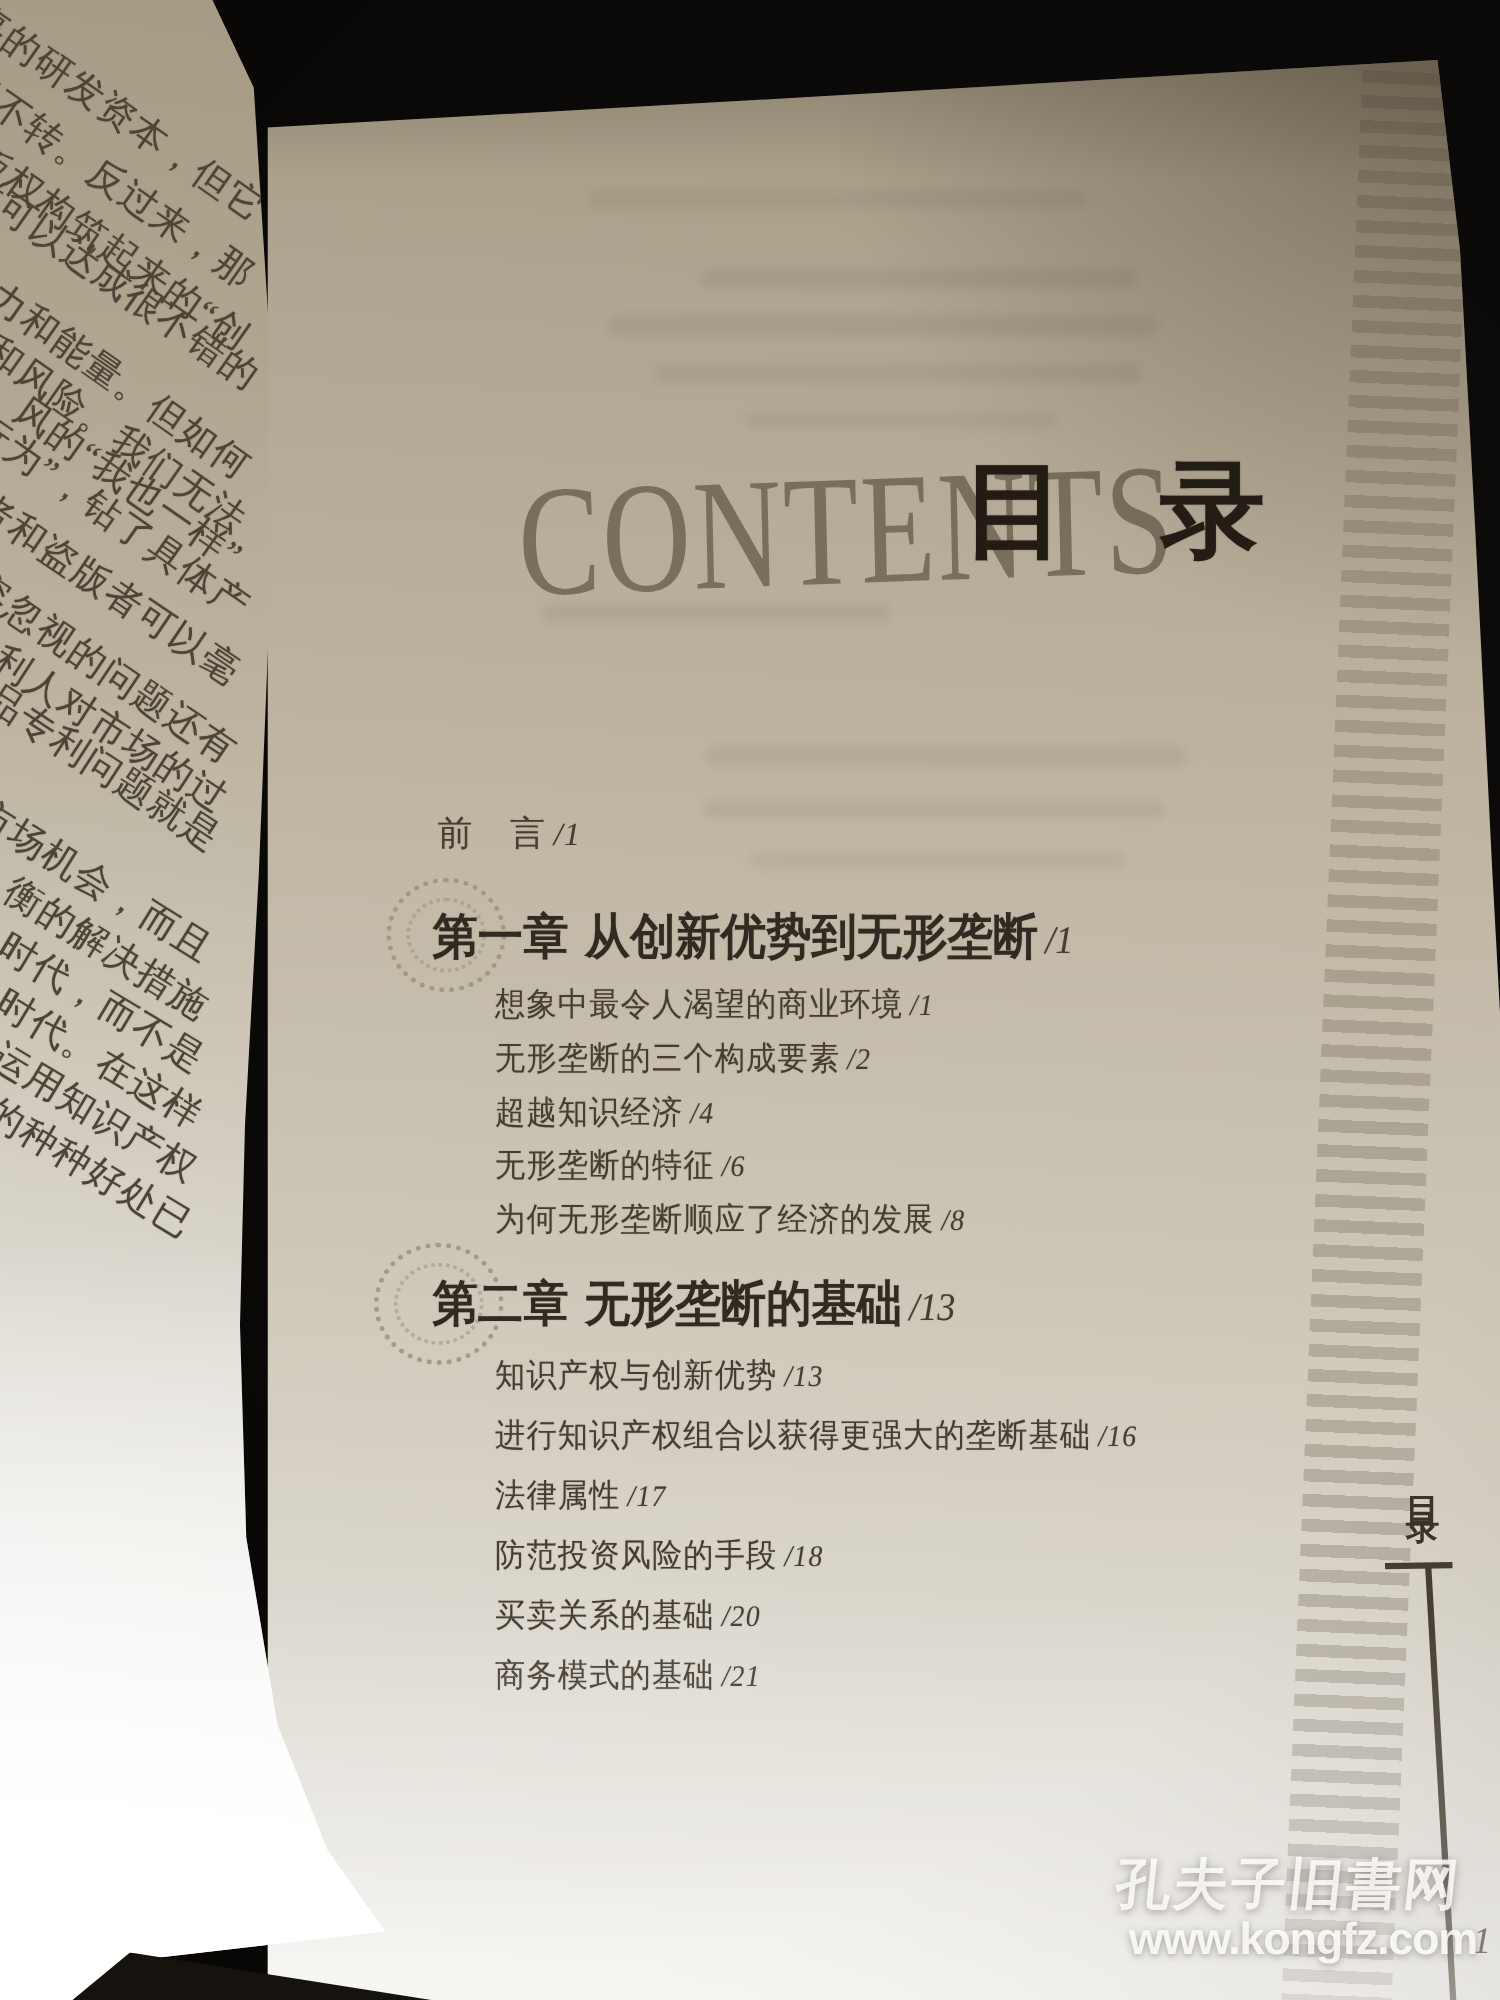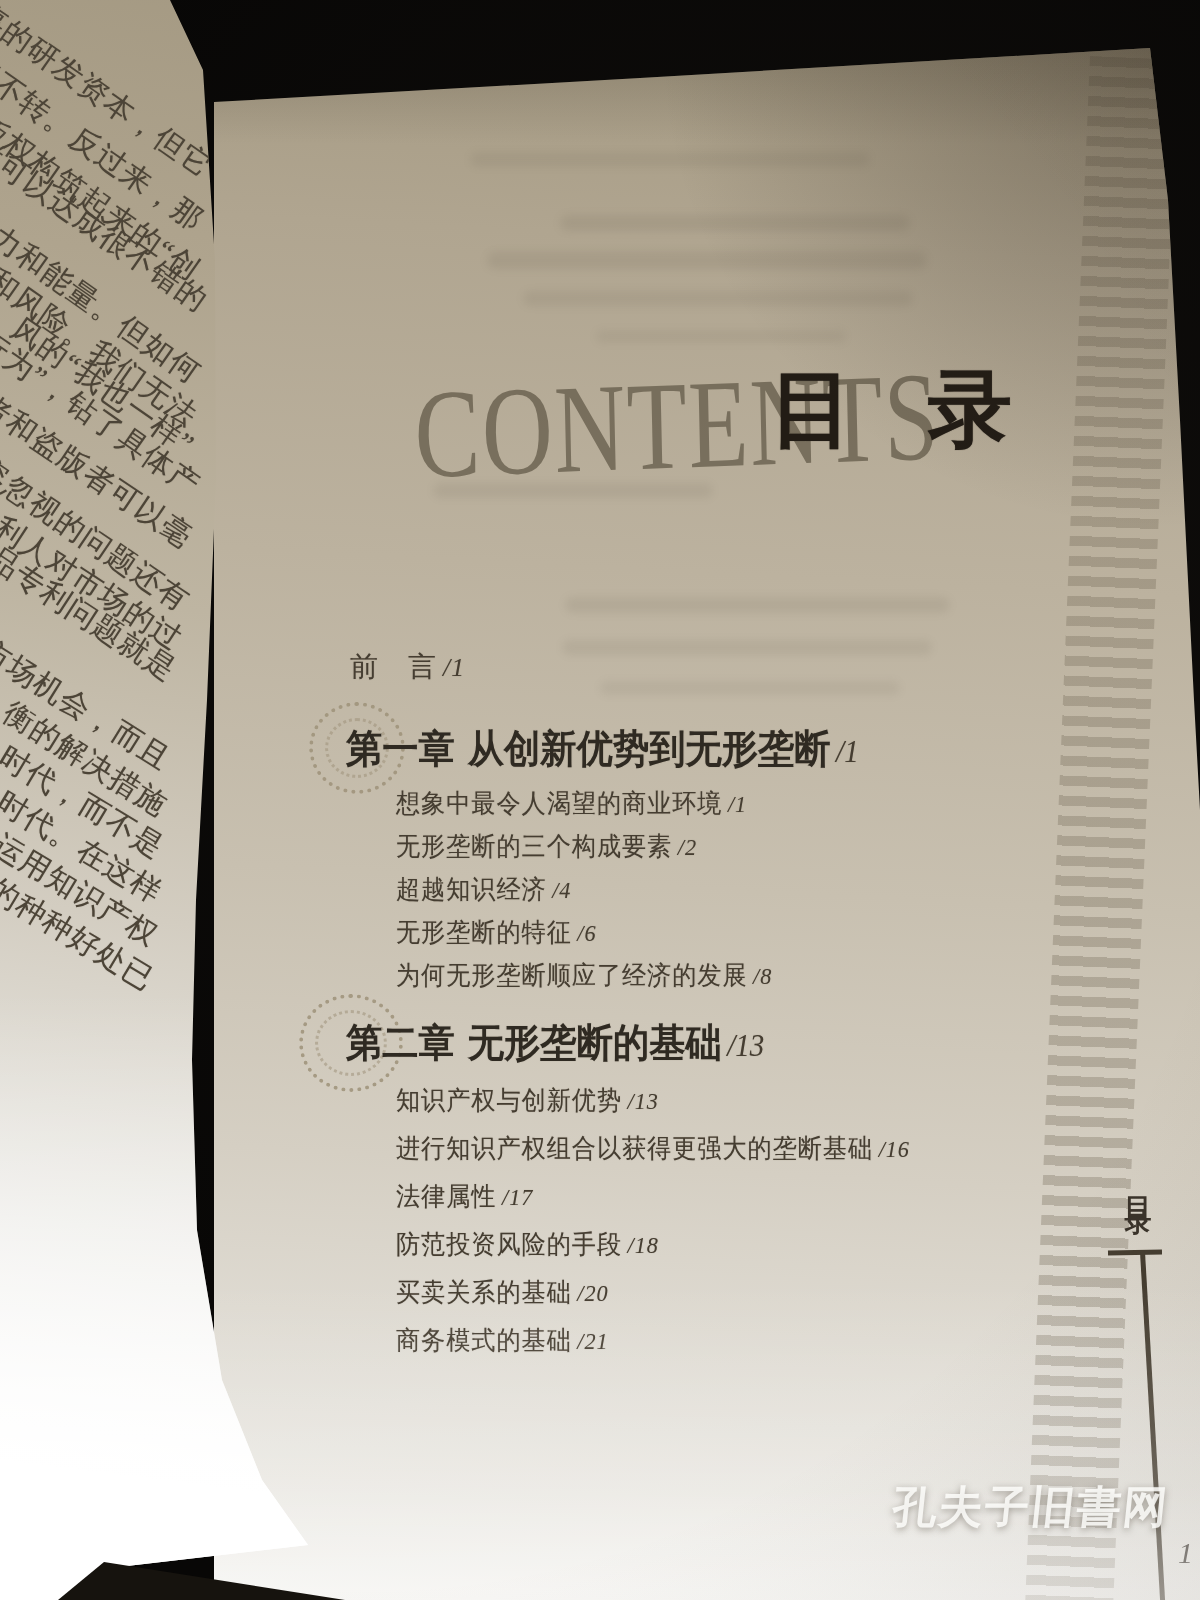--- a/index.html
+++ b/index.html
@@ -145,20 +145,21 @@
   <div id="rule-vert"></div>
   <div id="folio">1</div>
 
   <div class="shade-gutter"></div>
   <div class="shade-top"></div>
   <div class="shade-corner"></div>
   <div class="glare-bottom"></div>
   <div class="vignette"></div>
 
   <div id="wm-site">孔夫子旧書网</div>
+  <div id="wm-url">www.kongfz.com</div>
 </div>
 
 <div id="left-page">
   <div id="left-lines">
       <div class="left-line" style="right: 992px; top: 150px; transform: rotate(35deg);">事的研发资本，但它</div>
       <div class="left-line" style="right: 1000px; top: 203px; transform: rotate(35deg);">玩不转。反过来，那</div>
       <div class="left-line" style="right: 1004px; top: 253px; transform: rotate(35deg);">版权构筑起来的“创</div>
       <div class="left-line" style="right: 996px; top: 284px; transform: rotate(35deg);">样可以达成很不错的</div>
       <div class="left-line" style="right: 1003px; top: 356px; transform: rotate(35deg);">活力和能量。但如何</div>
       <div class="left-line" style="right: 1006px; top: 399px; transform: rotate(35deg);">和风险。我们无法</div>

